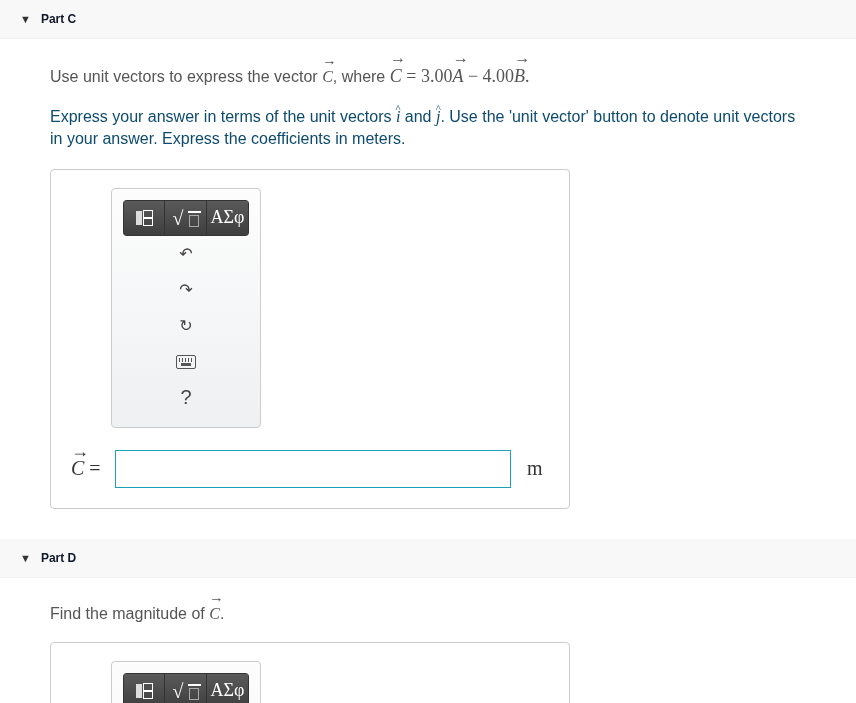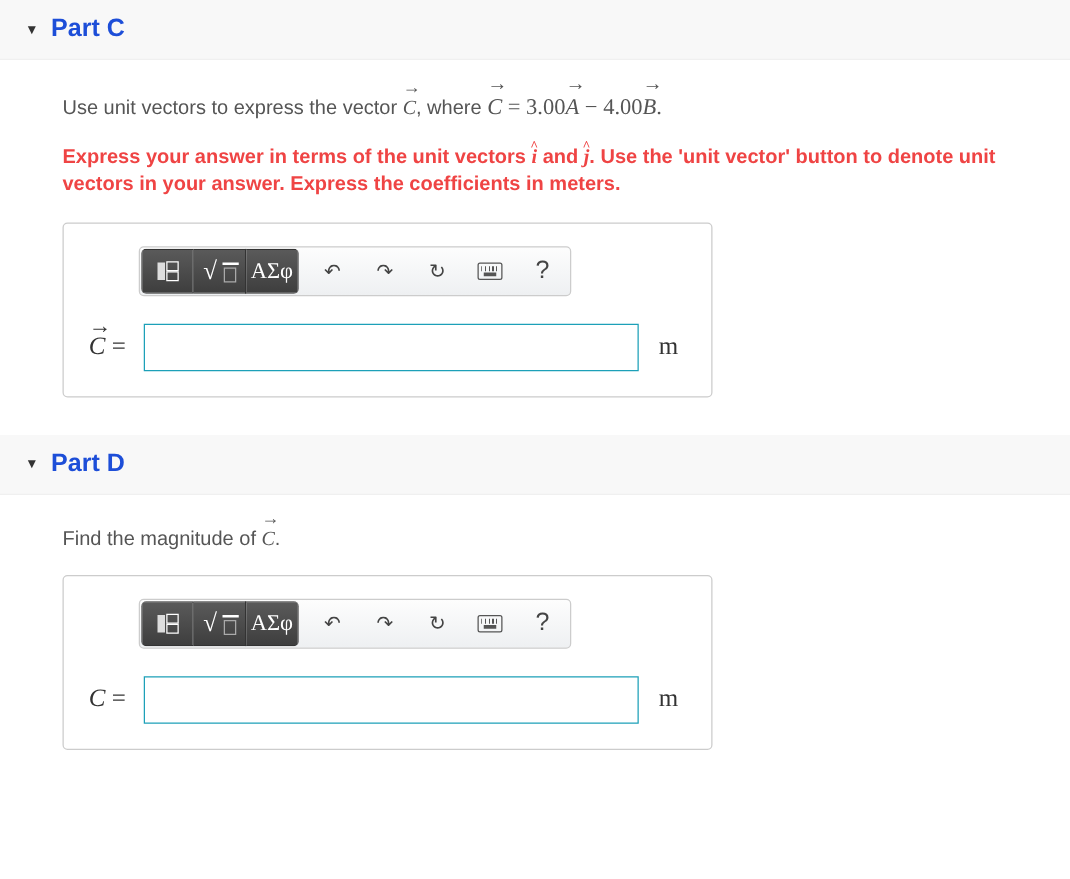--- a/index.html
+++ b/index.html
@@ -20,36 +20,36 @@
     align-items: center;
     gap: 10px;
     border-bottom: 1px solid #f0f0f0;
   }
   .part-header .tri {
     font-size: 11px;
     color: #333;
   }
   .part-header .title {
     font-weight: bold;
-    font-size: 20px;
-    color: #1d4ed8;
+    font-size: 12px;
+    color: #0f172a;
   }
   .part-body {
     padding: 24px 50px 10px 50px;
   }
   .problem-text {
     font-size: 16px;
     color: #555;
     margin-bottom: 16px;
     line-height: 1.5;
   }
   .instr {
-    font-weight: bold;
-    font-size: 16px;
-    color: #ef4444;
+    font-weight: normal;
+    font-size: 16px;
+    color: #0c4a6e;
     margin-bottom: 18px;
     line-height: 1.4;
   }
   .vec { position: relative; display: inline-block; font-style: italic; font-family: "Times New Roman", serif; }
   .vec .arrow {
     position: absolute;
     top: -0.55em; left: 0; right: 0;
     font-size: 0.9em; font-style: normal;
     text-align: center;
     line-height: 0.5;
@@ -68,22 +68,23 @@
     padding: 18px 20px 20px 20px;
     width: 520px;
   }
   .toolbar {
     display: inline-flex;
     align-items: center;
     gap: 0;
     background: linear-gradient(#fdfdfd, #eef0f2);
     border: 1px solid #ccc;
     border-radius: 4px;
-    padding: 1px;
+    padding: 11px;
     margin-left: 40px;
+    flex-direction: column;
   }
   .tool-group {
     display: inline-flex;
     border-radius: 4px;
     overflow: hidden;
   }
   .tool-btn {
     width: 42px;
     height: 36px;
     display: inline-flex;

